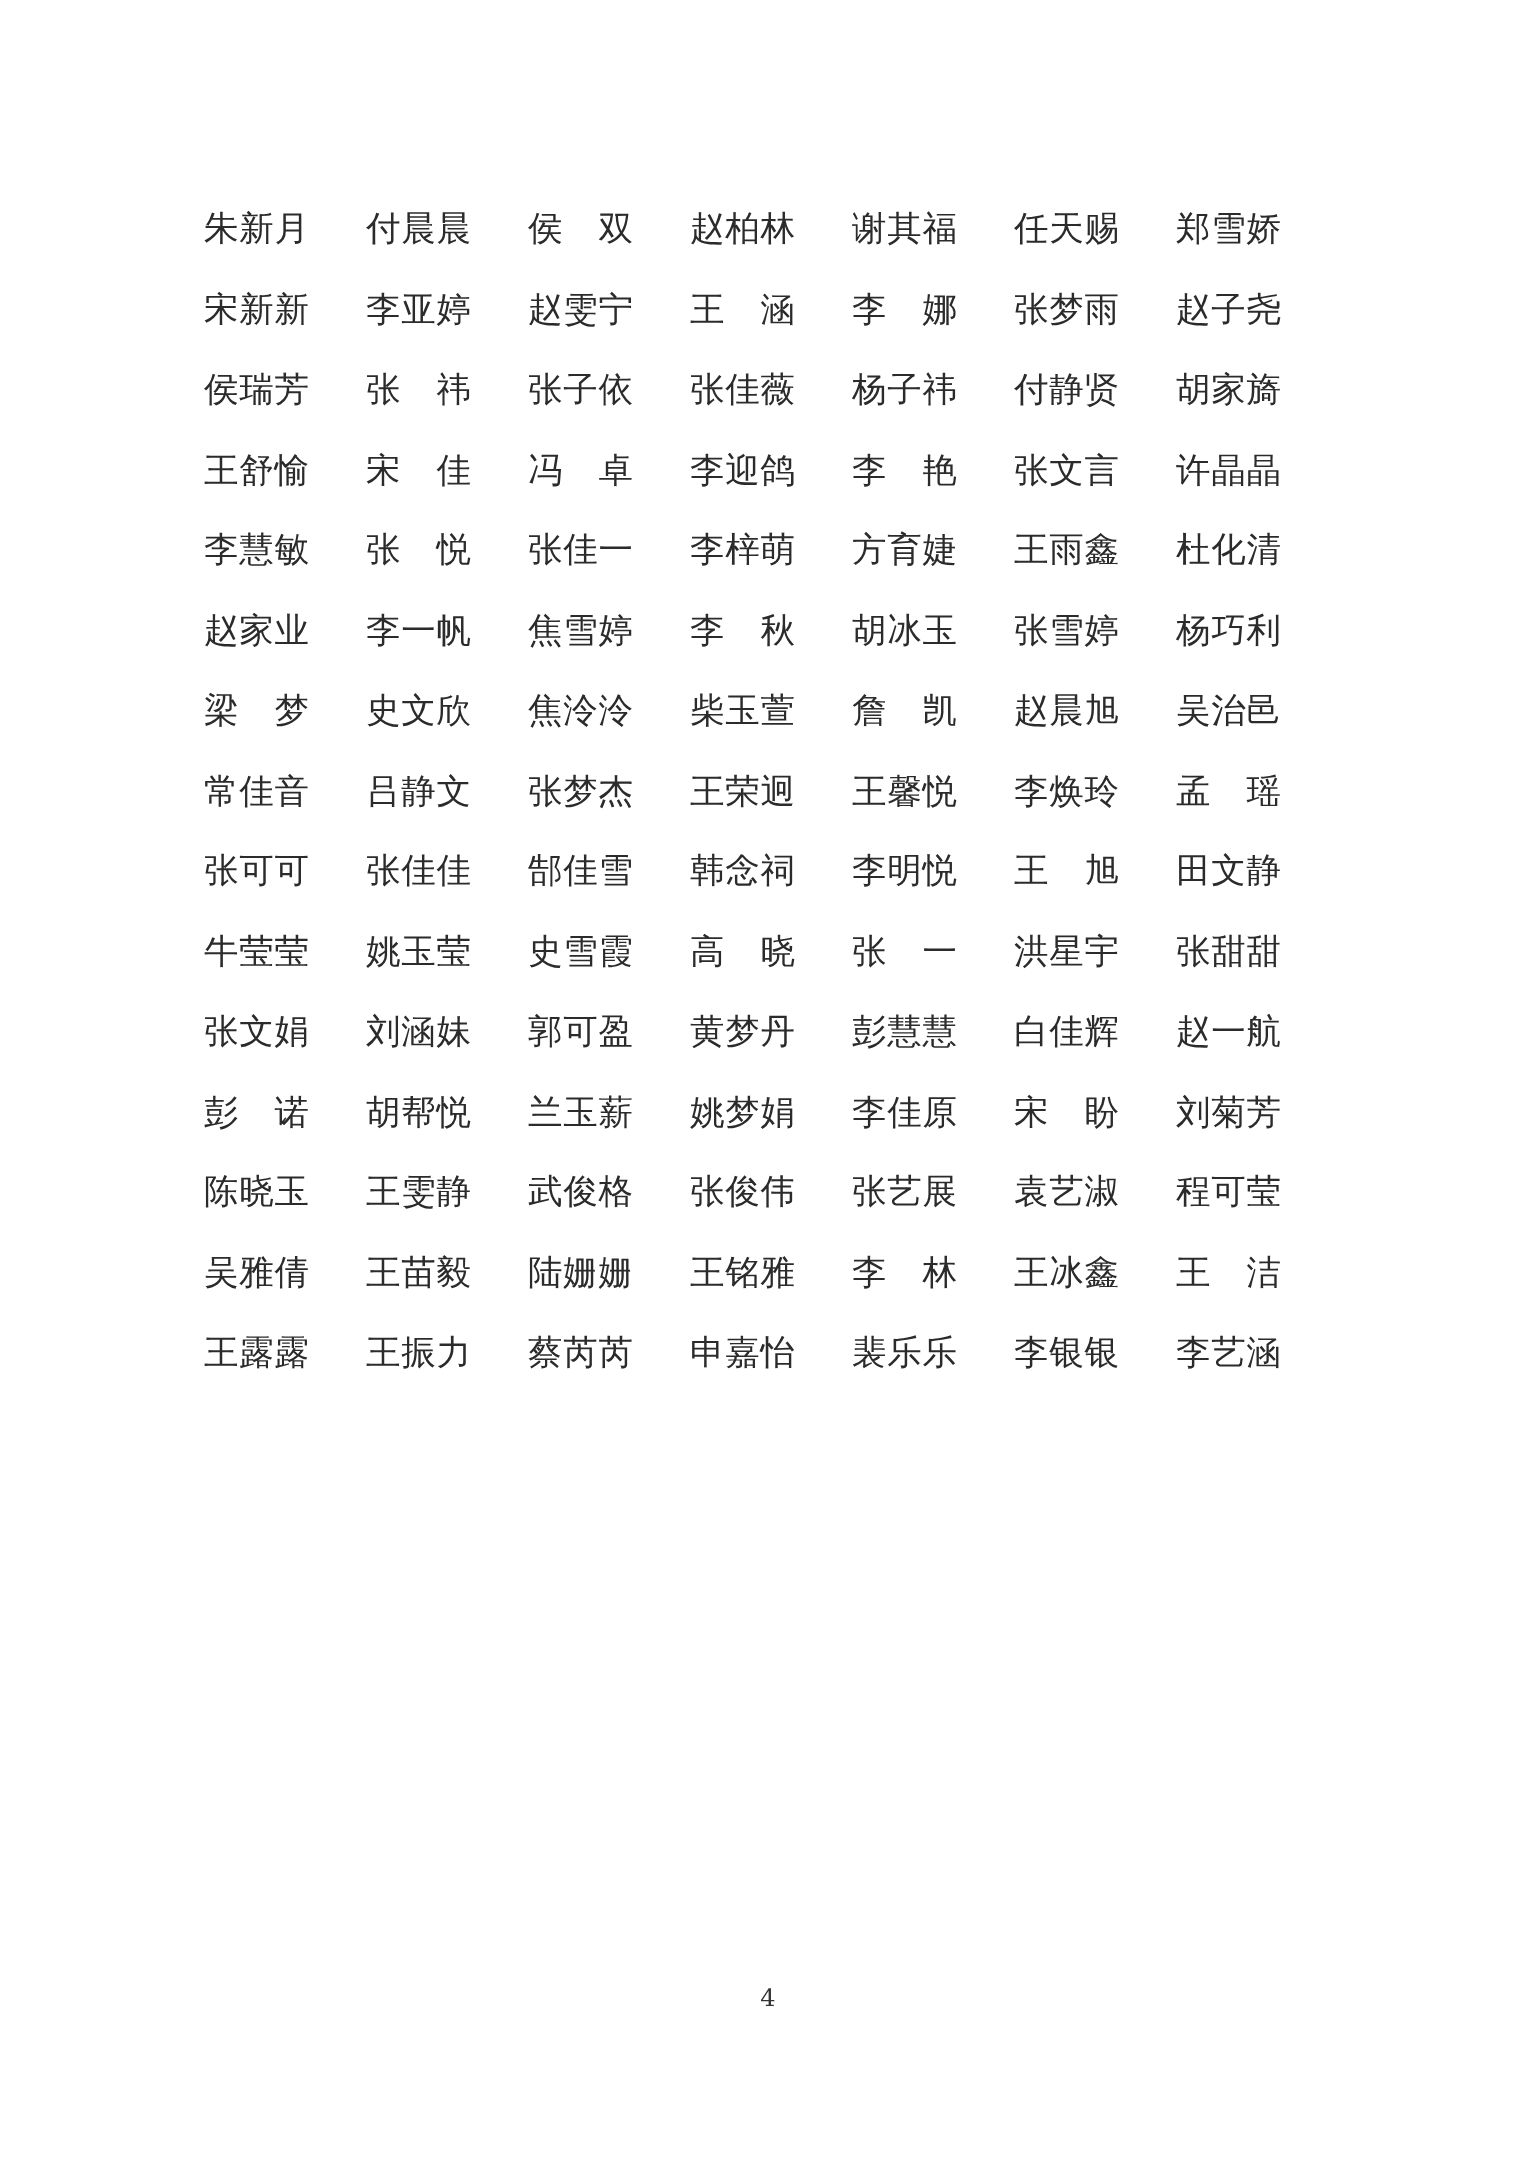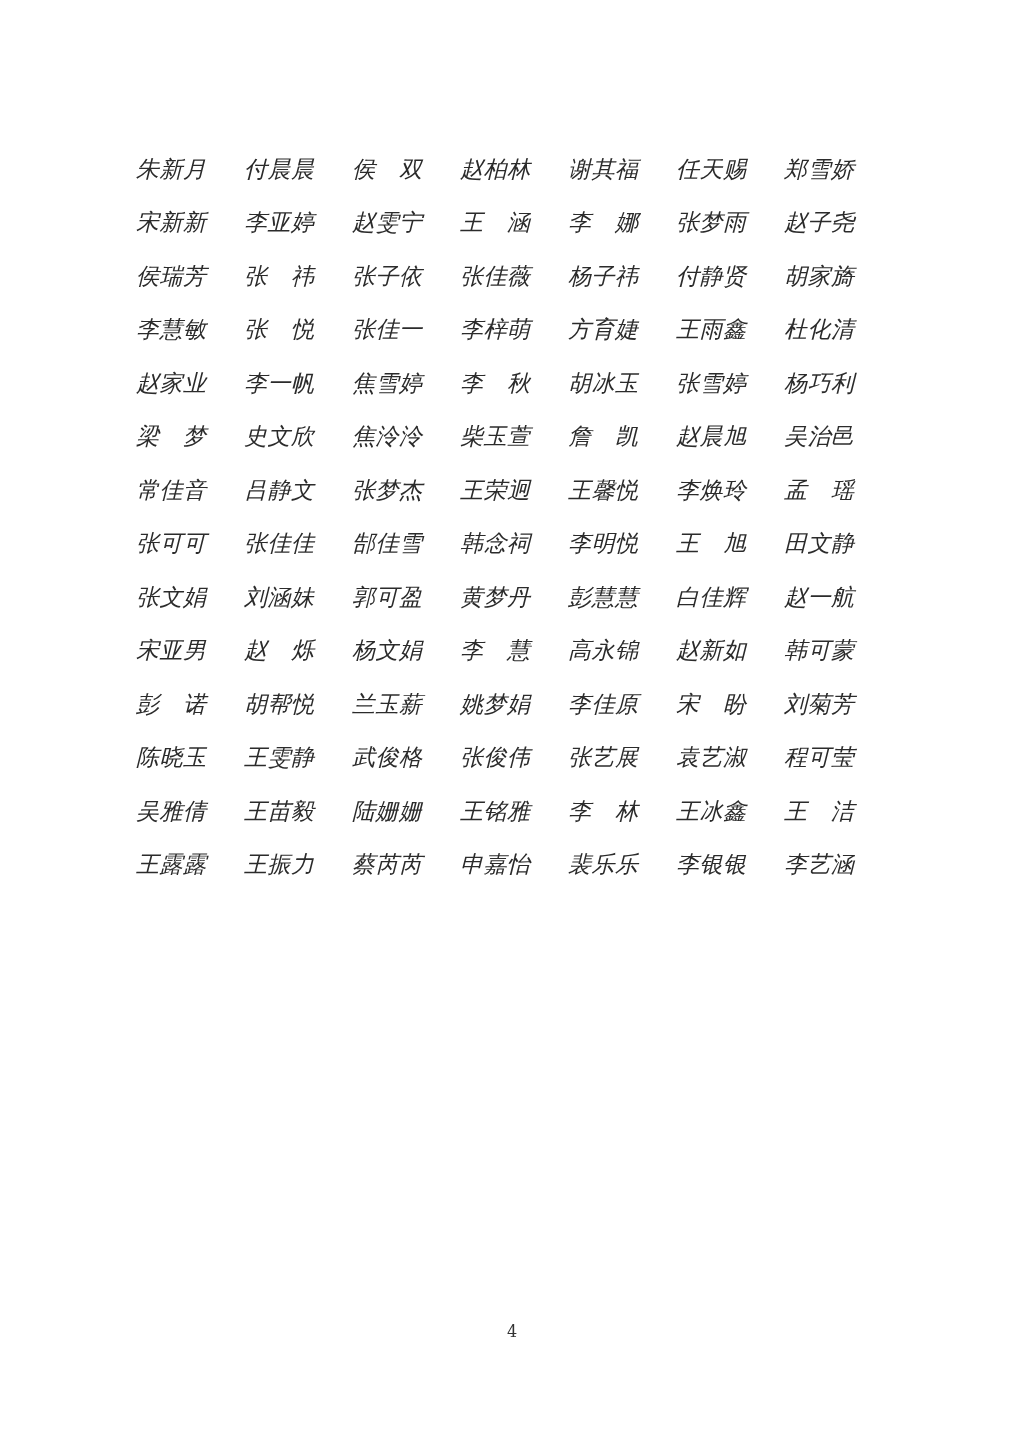--- a/index.html
+++ b/index.html
@@ -17,23 +17,22 @@
   }
   .name-grid {
     position: absolute;
     left: 136px;
     top: 127px;
     width: 722px;
   }
   .name-row {
     display: flex;
     justify-content: space-between;
-    align-items: flex-end;
+    align-items: center;
     height: 53.5px;
-    font-style: italic;
   }
   .name-cell {
     width: 74px;
     font-size: 23px;
     line-height: 1;
     color: #2b2b2b;
     white-space: nowrap;
     text-align: left;
     font-weight: 400;
     letter-spacing: 0.5px;
@@ -74,20 +73,29 @@
       <div class="name-row">
         <span class="name-cell">侯瑞芳</span>
         <span class="name-cell">张　祎</span>
         <span class="name-cell">张子依</span>
         <span class="name-cell">张佳薇</span>
         <span class="name-cell">杨子祎</span>
         <span class="name-cell">付静贤</span>
         <span class="name-cell">胡家旖</span>
       </div>
       <div class="name-row">
+        <span class="name-cell">王舒愉</span>
+        <span class="name-cell">宋　佳</span>
+        <span class="name-cell">冯　卓</span>
+        <span class="name-cell">李迎鸽</span>
+        <span class="name-cell">李　艳</span>
+        <span class="name-cell">张文言</span>
+        <span class="name-cell">许晶晶</span>
+      </div>
+      <div class="name-row">
         <span class="name-cell">李慧敏</span>
         <span class="name-cell">张　悦</span>
         <span class="name-cell">张佳一</span>
         <span class="name-cell">李梓萌</span>
         <span class="name-cell">方育婕</span>
         <span class="name-cell">王雨鑫</span>
         <span class="name-cell">杜化清</span>
       </div>
       <div class="name-row">
         <span class="name-cell">赵家业</span>
@@ -119,36 +127,36 @@
       <div class="name-row">
         <span class="name-cell">张可可</span>
         <span class="name-cell">张佳佳</span>
         <span class="name-cell">郜佳雪</span>
         <span class="name-cell">韩念祠</span>
         <span class="name-cell">李明悦</span>
         <span class="name-cell">王　旭</span>
         <span class="name-cell">田文静</span>
       </div>
       <div class="name-row">
+        <span class="name-cell">牛莹莹</span>
+        <span class="name-cell">姚玉莹</span>
+        <span class="name-cell">史雪霞</span>
+        <span class="name-cell">高　晓</span>
+        <span class="name-cell">张　一</span>
+        <span class="name-cell">洪星宇</span>
+        <span class="name-cell">张甜甜</span>
+      </div>
+      <div class="name-row">
         <span class="name-cell">张文娟</span>
         <span class="name-cell">刘涵妹</span>
         <span class="name-cell">郭可盈</span>
         <span class="name-cell">黄梦丹</span>
         <span class="name-cell">彭慧慧</span>
         <span class="name-cell">白佳辉</span>
         <span class="name-cell">赵一航</span>
-      </div>
-      <div class="name-row">
-        <span class="name-cell">宋亚男</span>
-        <span class="name-cell">赵　烁</span>
-        <span class="name-cell">杨文娟</span>
-        <span class="name-cell">李　慧</span>
-        <span class="name-cell">高永锦</span>
-        <span class="name-cell">赵新如</span>
-        <span class="name-cell">韩可蒙</span>
       </div>
       <div class="name-row">
         <span class="name-cell">彭　诺</span>
         <span class="name-cell">胡帮悦</span>
         <span class="name-cell">兰玉薪</span>
         <span class="name-cell">姚梦娟</span>
         <span class="name-cell">李佳原</span>
         <span class="name-cell">宋　盼</span>
         <span class="name-cell">刘菊芳</span>
       </div>

